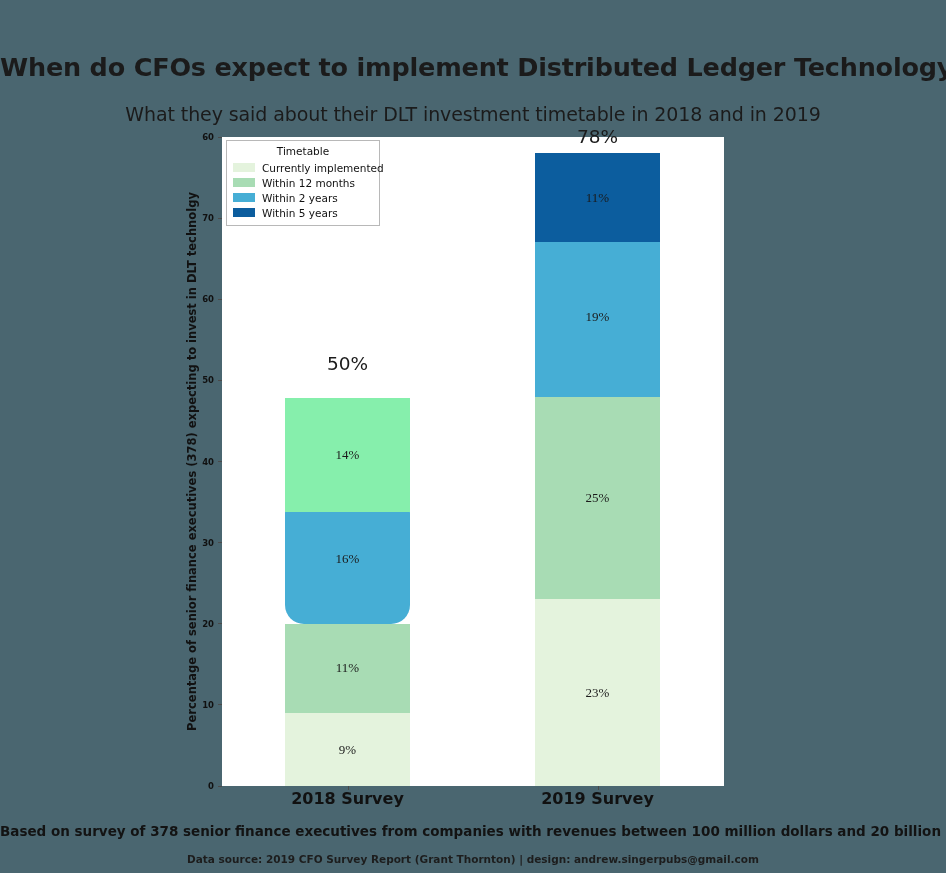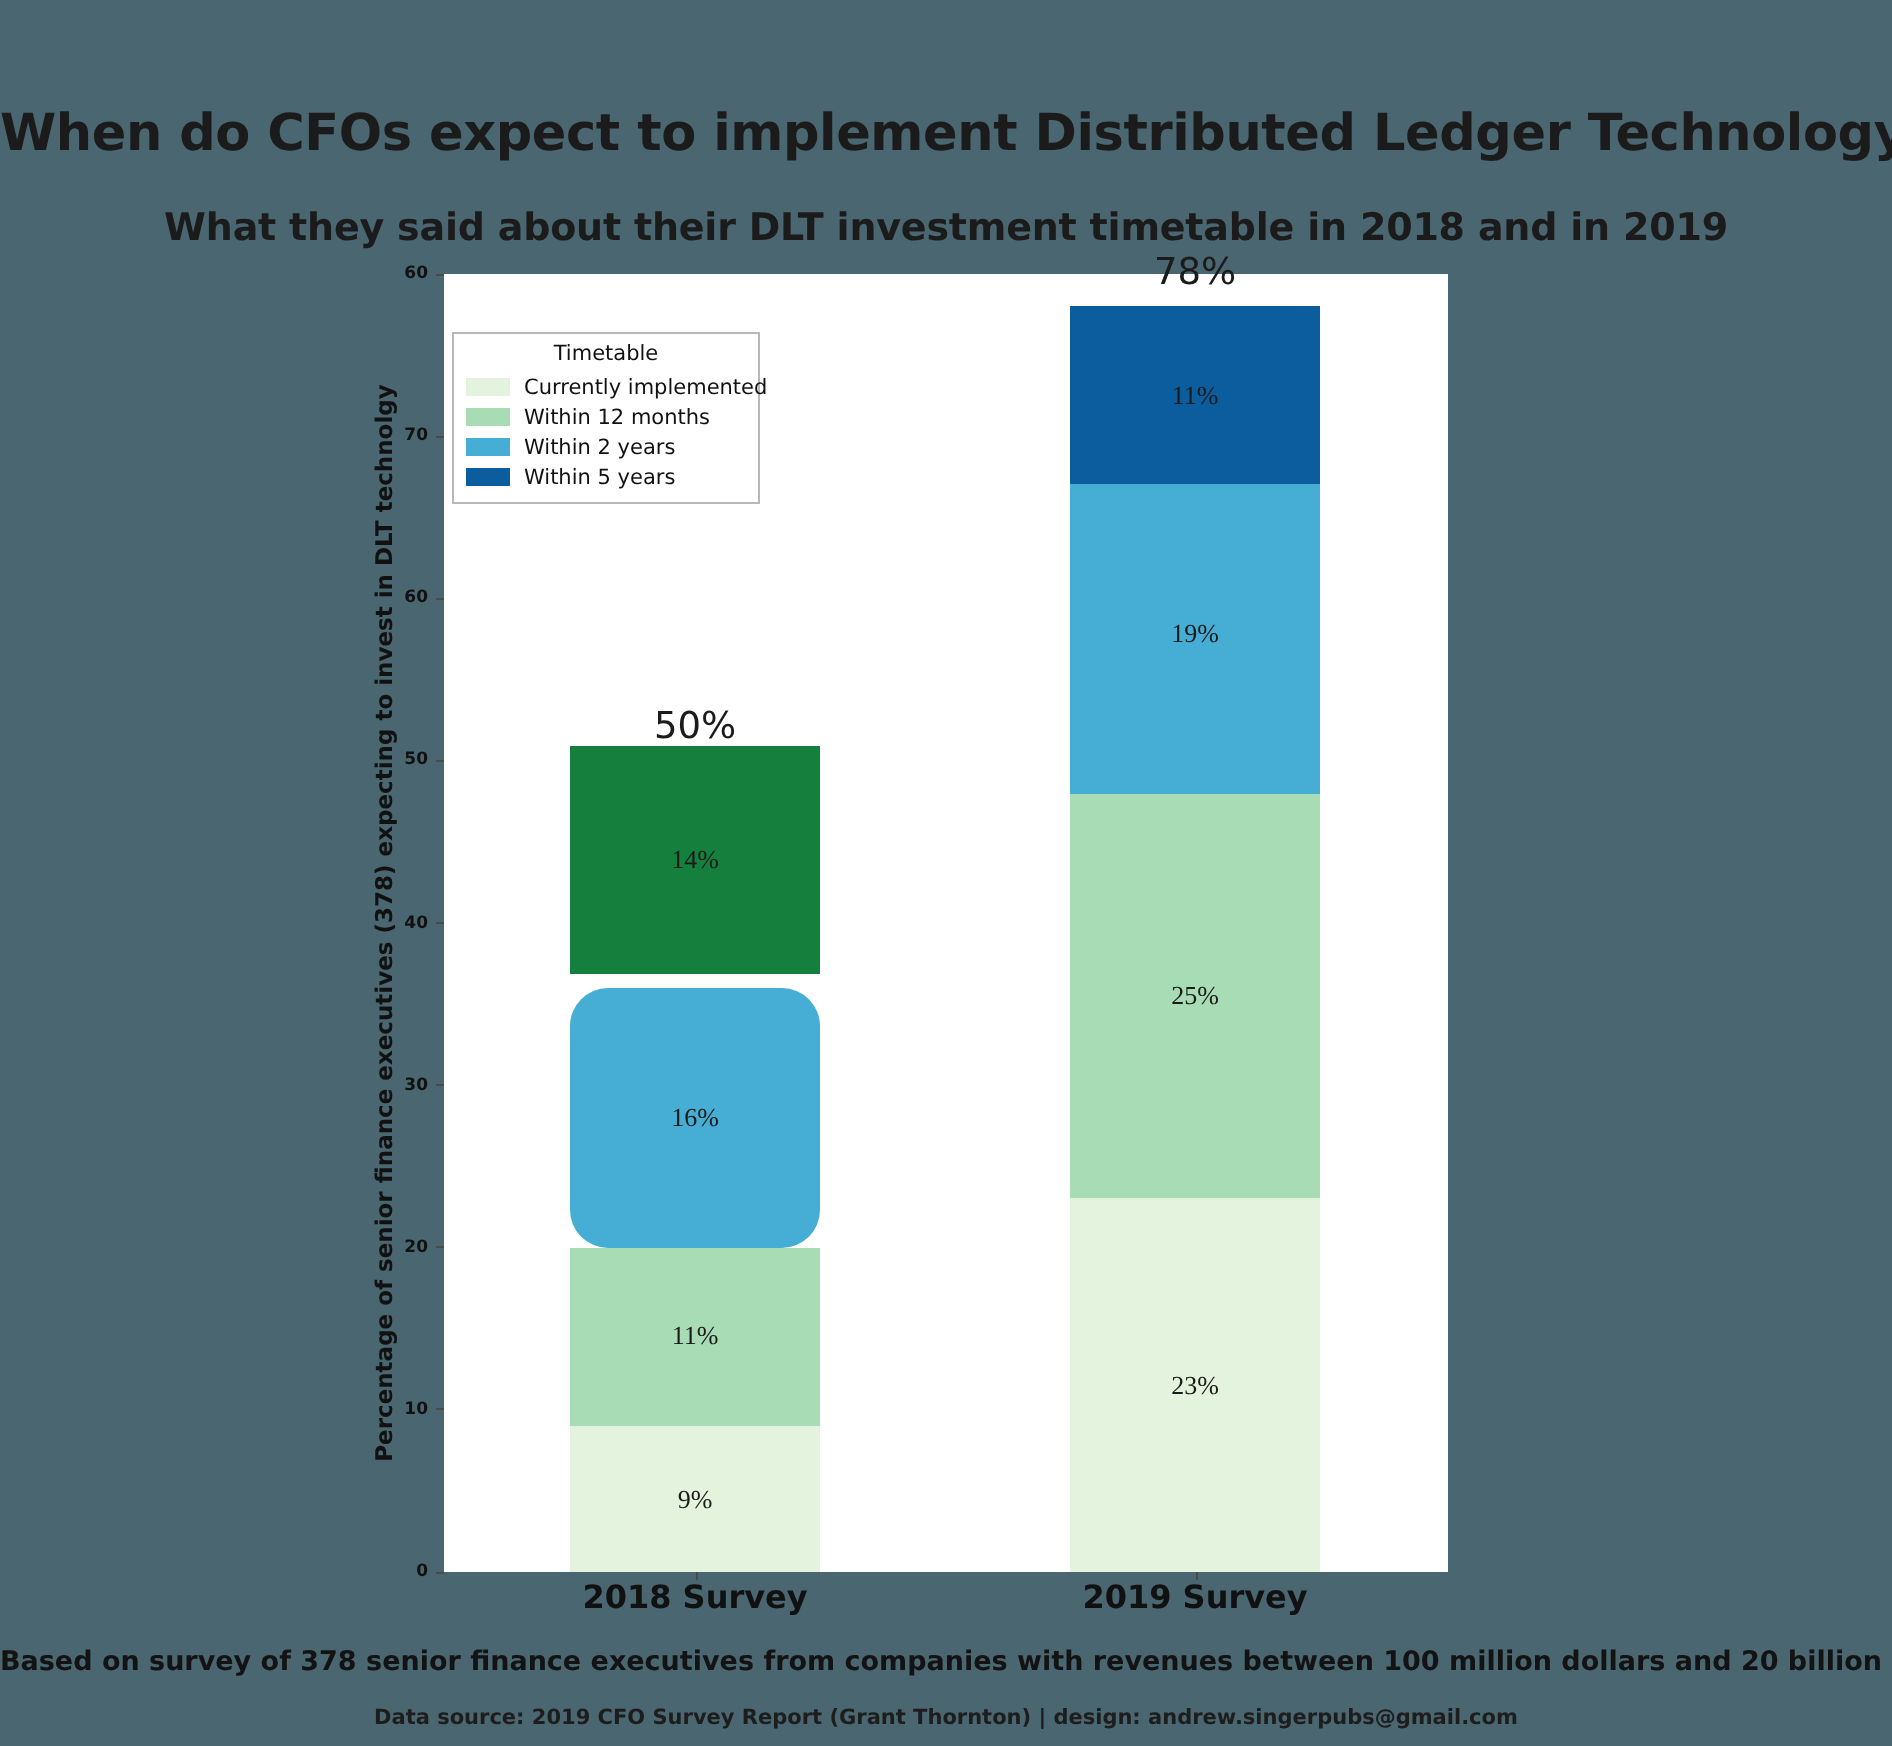--- a/index.html
+++ b/index.html
@@ -30,21 +30,21 @@
     color: #1b1b1b;
     letter-spacing: -0.2px;
     white-space: nowrap;
   }
   .subtitle {
     position: absolute;
     left: 0; right: 0;
     top: 103px;
     text-align: center;
     font-size: 19px;
-    font-weight: bold;
+    font-weight: normal;
     color: #1b1b1b;
     letter-spacing: -0.1px;
     white-space: nowrap;
   }
 
   
   #plot-area {
     position: absolute;
     left: 222px;
     top: 137px;
@@ -149,21 +149,20 @@
   
   #legend {
     position: absolute;
     left: 226px;
     top: 140px;
     width: 154px;
     background: #ffffff;
     border: 1px solid #b8b8b8;
     padding: 4px 6px 5px 6px;
     box-sizing: border-box;
-    margin-top: 26px;
   }
   #legend-title {
     text-align: center;
     font-size: 10.5px;
     color: #111;
     margin-bottom: 3px;
   }
   .legend-row {
     display: flex;
     align-items: center;
@@ -256,21 +255,21 @@
         <div class="bar-group" style="left: 63px; width: 125px; height: 405.625px;">
           <div class="segment" style="background: rgb(228, 243, 221); height: 73.0125px; bottom: 0px;">
             <span class="segment-label">9%</span>
           </div>
           <div class="segment" style="background: rgb(168, 220, 180); height: 89.2375px; bottom: 73.0125px;">
             <span class="segment-label">11%</span>
           </div>
           <div class="segment" style="background: rgb(70, 174, 213); height: 129.8px; bottom: 162.25px; border-radius: 19px;">
             <span class="segment-label">16%</span>
           </div>
-          <div class="segment" style="background: #15803d; height: 113.575px; bottom: 299px;">
+          <div class="segment" style="background: #86efac; height: 113.575px; bottom: 274px;">
             <span class="segment-label">14%</span>
           </div>
           <div class="bar-total" style="bottom: 411.625px;">50%</div>
         </div>
         <div class="bar-group" style="left: 313px; width: 125px; height: 632.775px;">
           <div class="segment" style="background: rgb(228, 243, 221); height: 186.587px; bottom: 0px;">
             <span class="segment-label">23%</span>
           </div>
           <div class="segment" style="background: rgb(168, 220, 180); height: 202.812px; bottom: 186.587px;">
             <span class="segment-label">25%</span>

